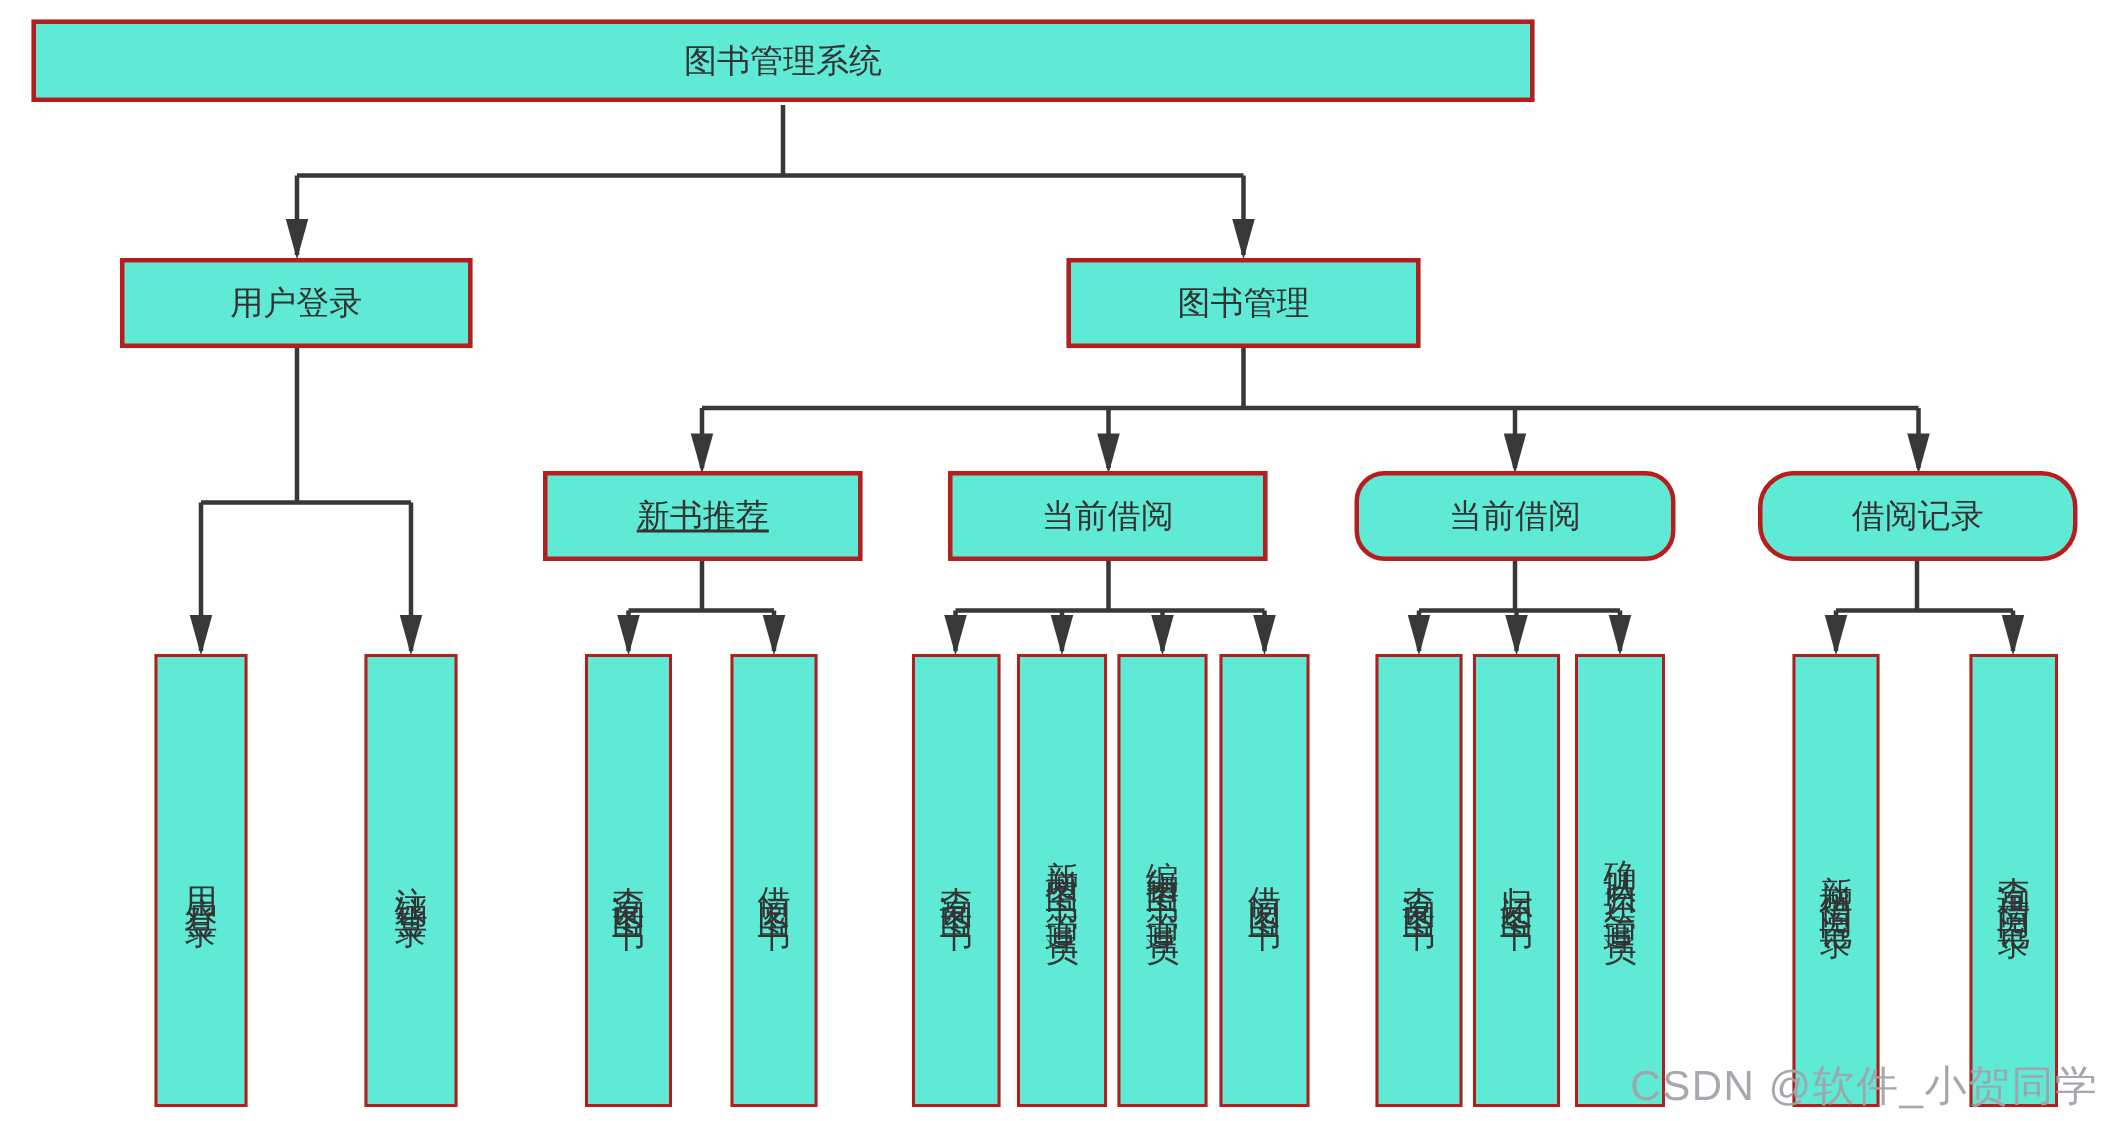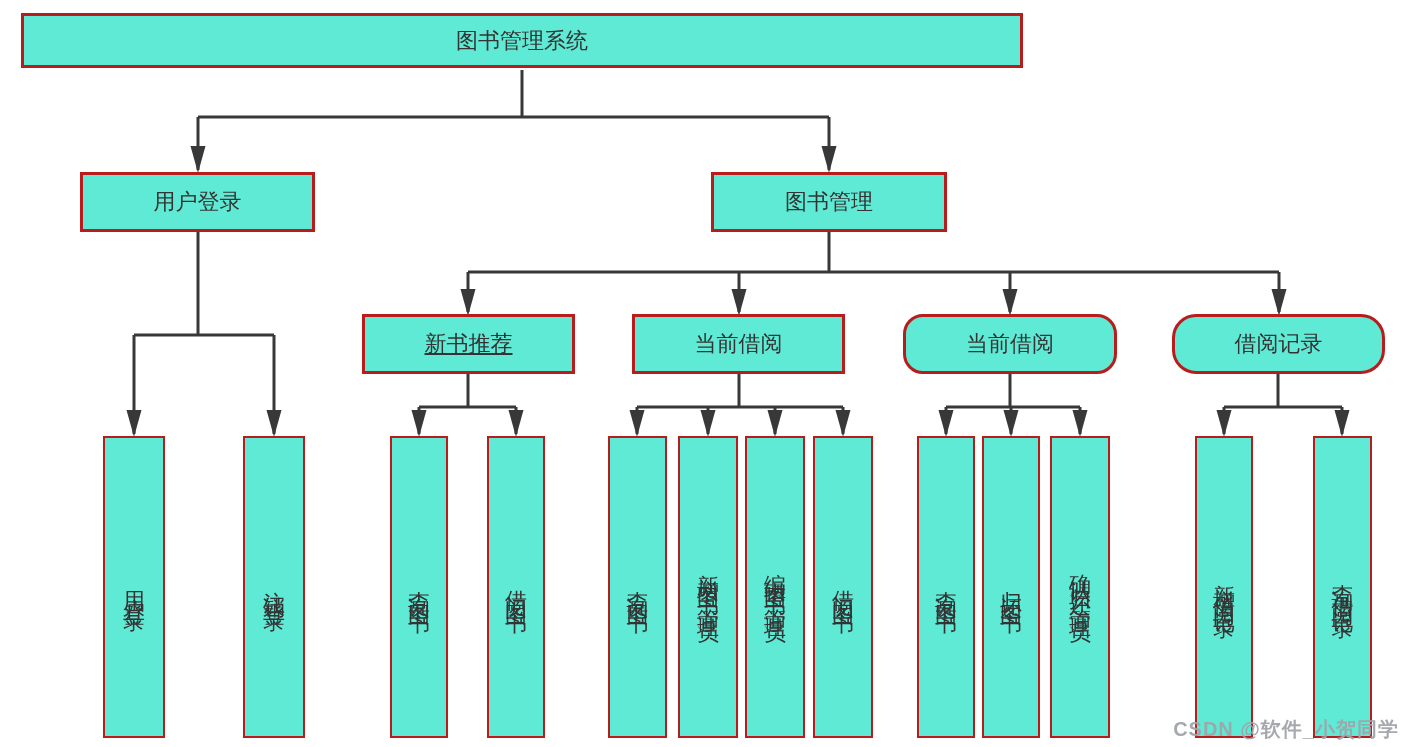--- a/index.html
+++ b/index.html
@@ -36,25 +36,24 @@
     text-orientation: mixed;
     letter-spacing: 7px;
     line-height: 1;
     font-size: 22px;
   }
   .watermark {
     position: absolute;
     right: 6px;
     bottom: 4px;
     z-index: 3;
-    font-size: 20px;
+    font-size: 28px;
     color: rgba(160, 164, 170, 0.95);
     letter-spacing: 1px;
     white-space: nowrap;
-    font-weight: bold;
   }
 </style>
 </head>
 <body>
 
 <div id="canvas">
 
   <svg id="connectors" width="1405" height="747" viewBox="0 0 1405 747">
     <g stroke="#383838" stroke-width="3" fill="none">
 

